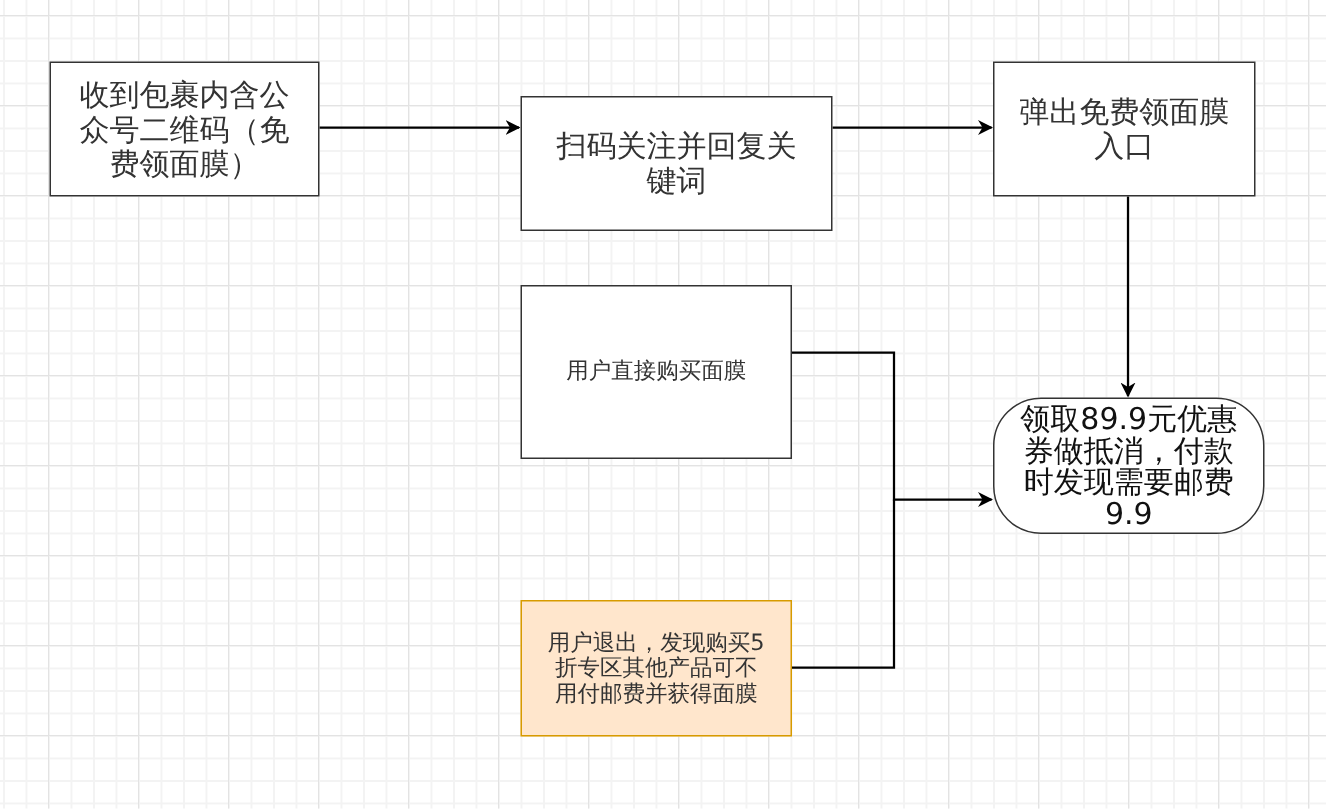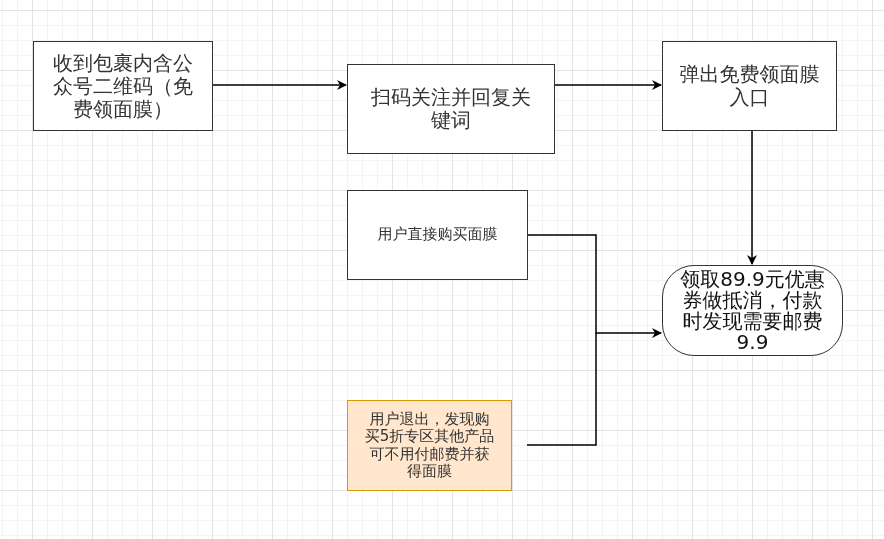--- a/index.html
+++ b/index.html
@@ -54,19 +54,19 @@
 </div>
 
 <div class="node lg" style="left:662px;top:41px;width:175px;height:90px;">
   <span>弹出免费领面膜入口</span>
 </div>
 
 <div class="node xl" style="left:662px;top:265px;width:181px;height:91px;overflow:hidden;">
   <span>领取89.9元优惠券做抵消，付款时发现需要邮费9.9</span>
 </div>
 
-<div class="node md" style="left:347px;top:190px;width:181px;height:90px;">
+<div class="node md" style="left:347px;top:190px;width:181px;height:116px;">
   <span>用户直接购买面膜</span>
 </div>
 
-<div class="node md orange" style="left:347px;top:400px;width:165px;height:91px;">
+<div class="node md orange" style="left:347px;top:400px;width:181px;height:91px;">
   <span>用户退出，发现购买5折专区其他产品可不用付邮费并获得面膜</span>
 </div>
 
 </body></html>

